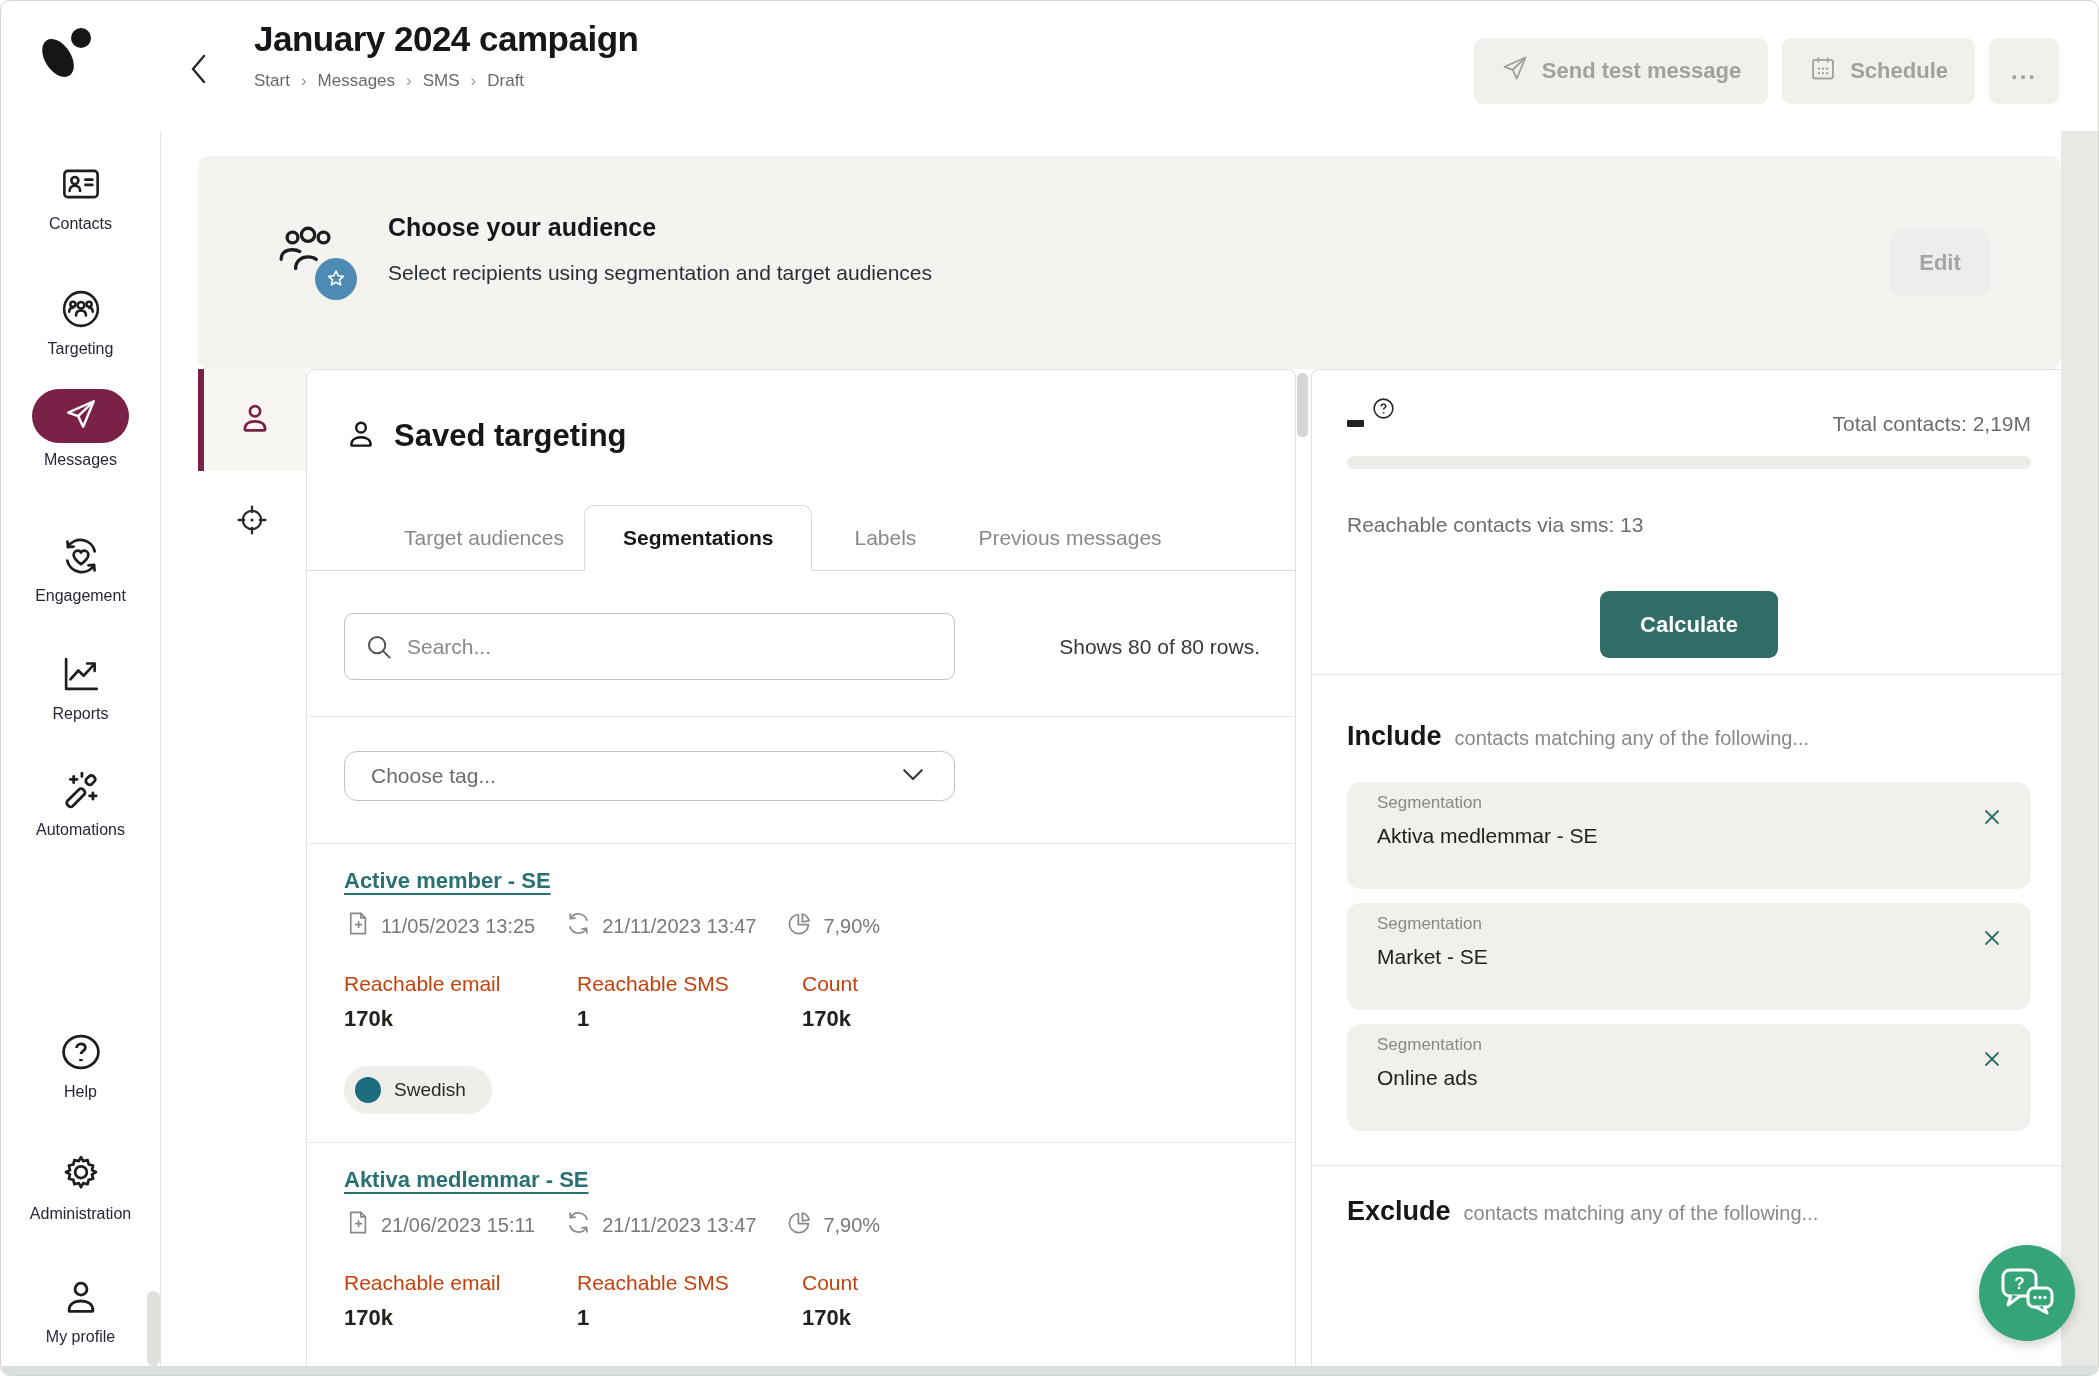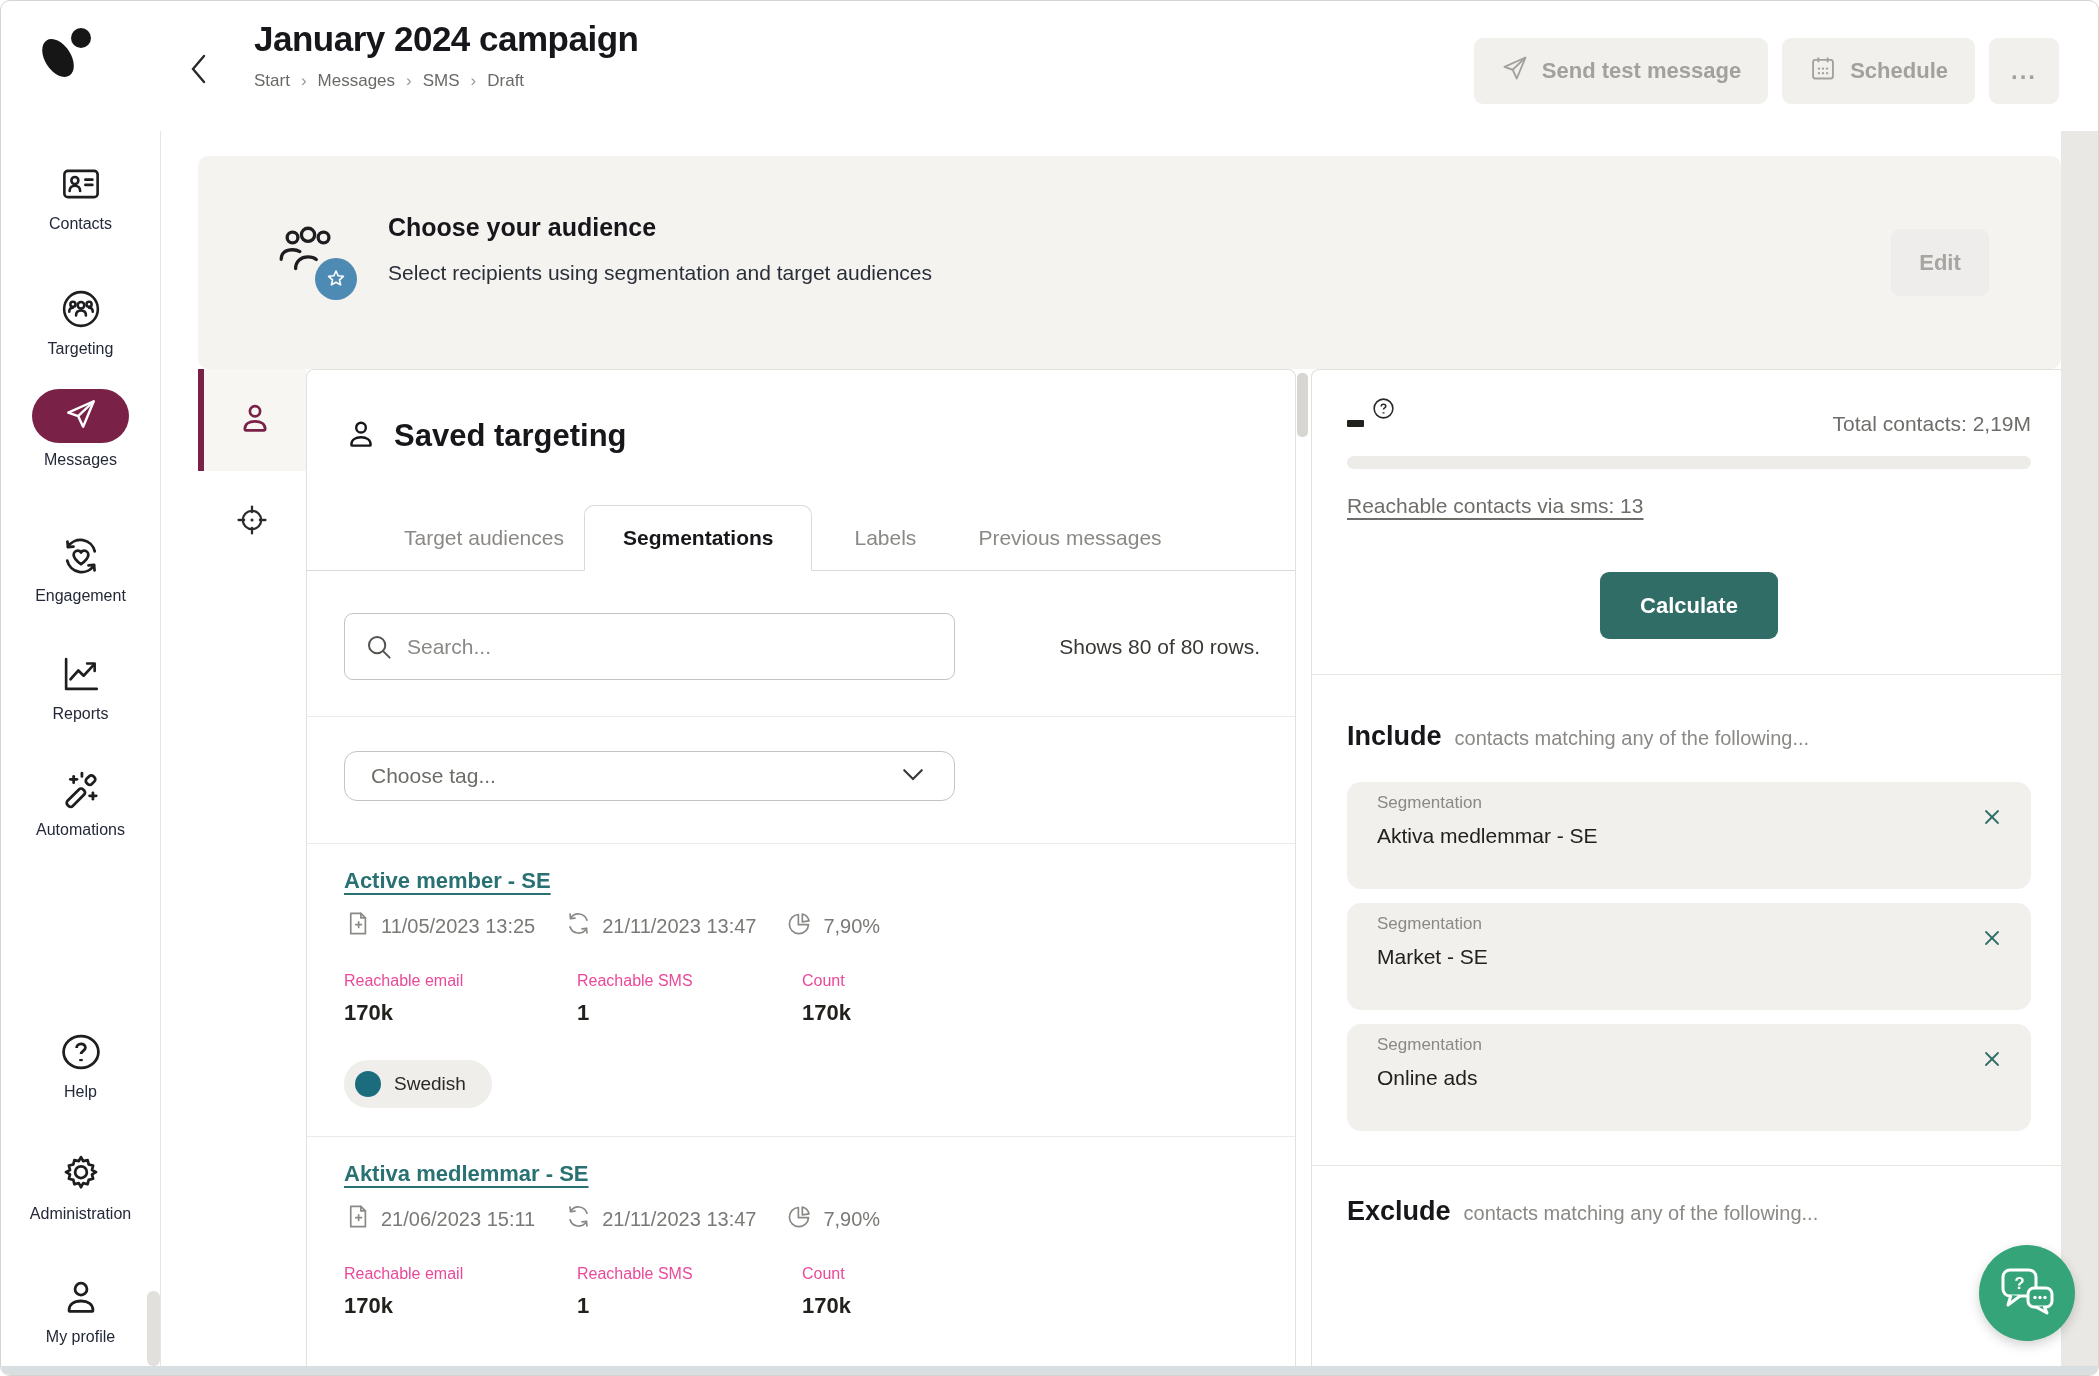--- a/index.html
+++ b/index.html
@@ -81,40 +81,40 @@
   }
   .tag-select .tstxt { font-size:21px; color:#6e6c68; }
   .seg-item { padding-top:24px; }
   .seg-link { display:inline-block; font-size:22px; color:#2a7173; text-decoration:underline; text-underline-offset:5px; font-weight:600; }
   .meta-row { margin-top:16px; display:flex; align-items:center; gap:30px; color:#7b7976; }
   .meta { display:flex; align-items:center; gap:10px; font-size:20px; }
   .meta svg { color:#8b8985; }
   .stats-row { margin-top:30px; display:flex; }
   .stat { width:233px; }
   .stat:nth-child(2) { width:225px; }
-  .stat .slabel { font-size:16px; color:#ec4899; }
+  .stat .slabel { font-size:21px; color:#c2410c; }
   .stat .svalue { margin-top:10px; font-size:22px; font-weight:700; color:#23211e; }
   .tag-row { margin-top:34px; }
   .tag-pill { display:inline-flex; align-items:center; gap:13px; height:48px; background:#efeeeb; border-radius:24px; padding:0 26px 0 11px; }
   .tag-dot { width:26px; height:26px; border-radius:50%; background:#1b6d7e; }
   .tag-name { font-size:19px; color:#2b2926; }
   .seg-item .hr2 { height:1px; background:#eceae7; margin:28px -35px 0 -37px; }
   
   .right-panel {
     position:absolute; left:1310px; top:368px; width:750px; bottom:0;
     background:#fff; border:1px solid #e3e1de; border-bottom:none; border-right:none; border-radius:8px 0 0 0;
   }
   .rp-sec1 { padding:26px 30px 0 35px; height:304px; }
   .calc-head { display:flex; justify-content:space-between; align-items:flex-start; }
   .dash-wrap { display:flex; align-items:flex-start; }
   .dash { display:inline-block; width:17px; height:7px; background:#23211e; border-radius:1px; margin-top:24px; }
   .q-icon { margin-left:7px; color:#2b2a28; cursor:pointer; }
   .total-contacts { font-size:21px; color:#6f6d6a; margin-top:16px; }
   .progress { margin-top:20px; height:13px; background:#edece9; border-radius:7px; }
-  .reach-link { display:inline-block; margin-top:25px; font-size:21px; color:#6f6d6a; text-decoration:underline; text-underline-offset:5px; cursor:pointer; }
+  .reach-link { display:inline-block; margin-top:44px; font-size:21px; color:#6f6d6a; text-underline-offset:5px; cursor:pointer; }
   .calc-row { margin-top:54px; text-align:center; }
   .calc-btn { height:67px; padding:0 40px; background:#2f6d66; color:#fff; border:none; border-radius:9px; font-size:22px; font-weight:700; font-family:inherit; cursor:pointer; }
   .rp-sec2 { border-top:1px solid #e8e6e3; height:491px; padding:46px 30px 0 35px; }
   .rp-sec3 { border-top:1px solid #e8e6e3; padding:30px 30px 0 35px; }
   .sec-head { display:flex; align-items:baseline; gap:13px; }
   .sec-title { font-size:27px; font-weight:700; color:#17161a; }
   .sec-desc { font-size:20px; color:#8b8986; }
   .inc-cards { margin-top:30px; display:flex; flex-direction:column; gap:14px; }
   .inc-card { position:relative; height:107px; background:#f1f0ed; border-radius:14px; padding:11px 30px; }
   .inc-type { font-size:17px; color:#8b8986; }

